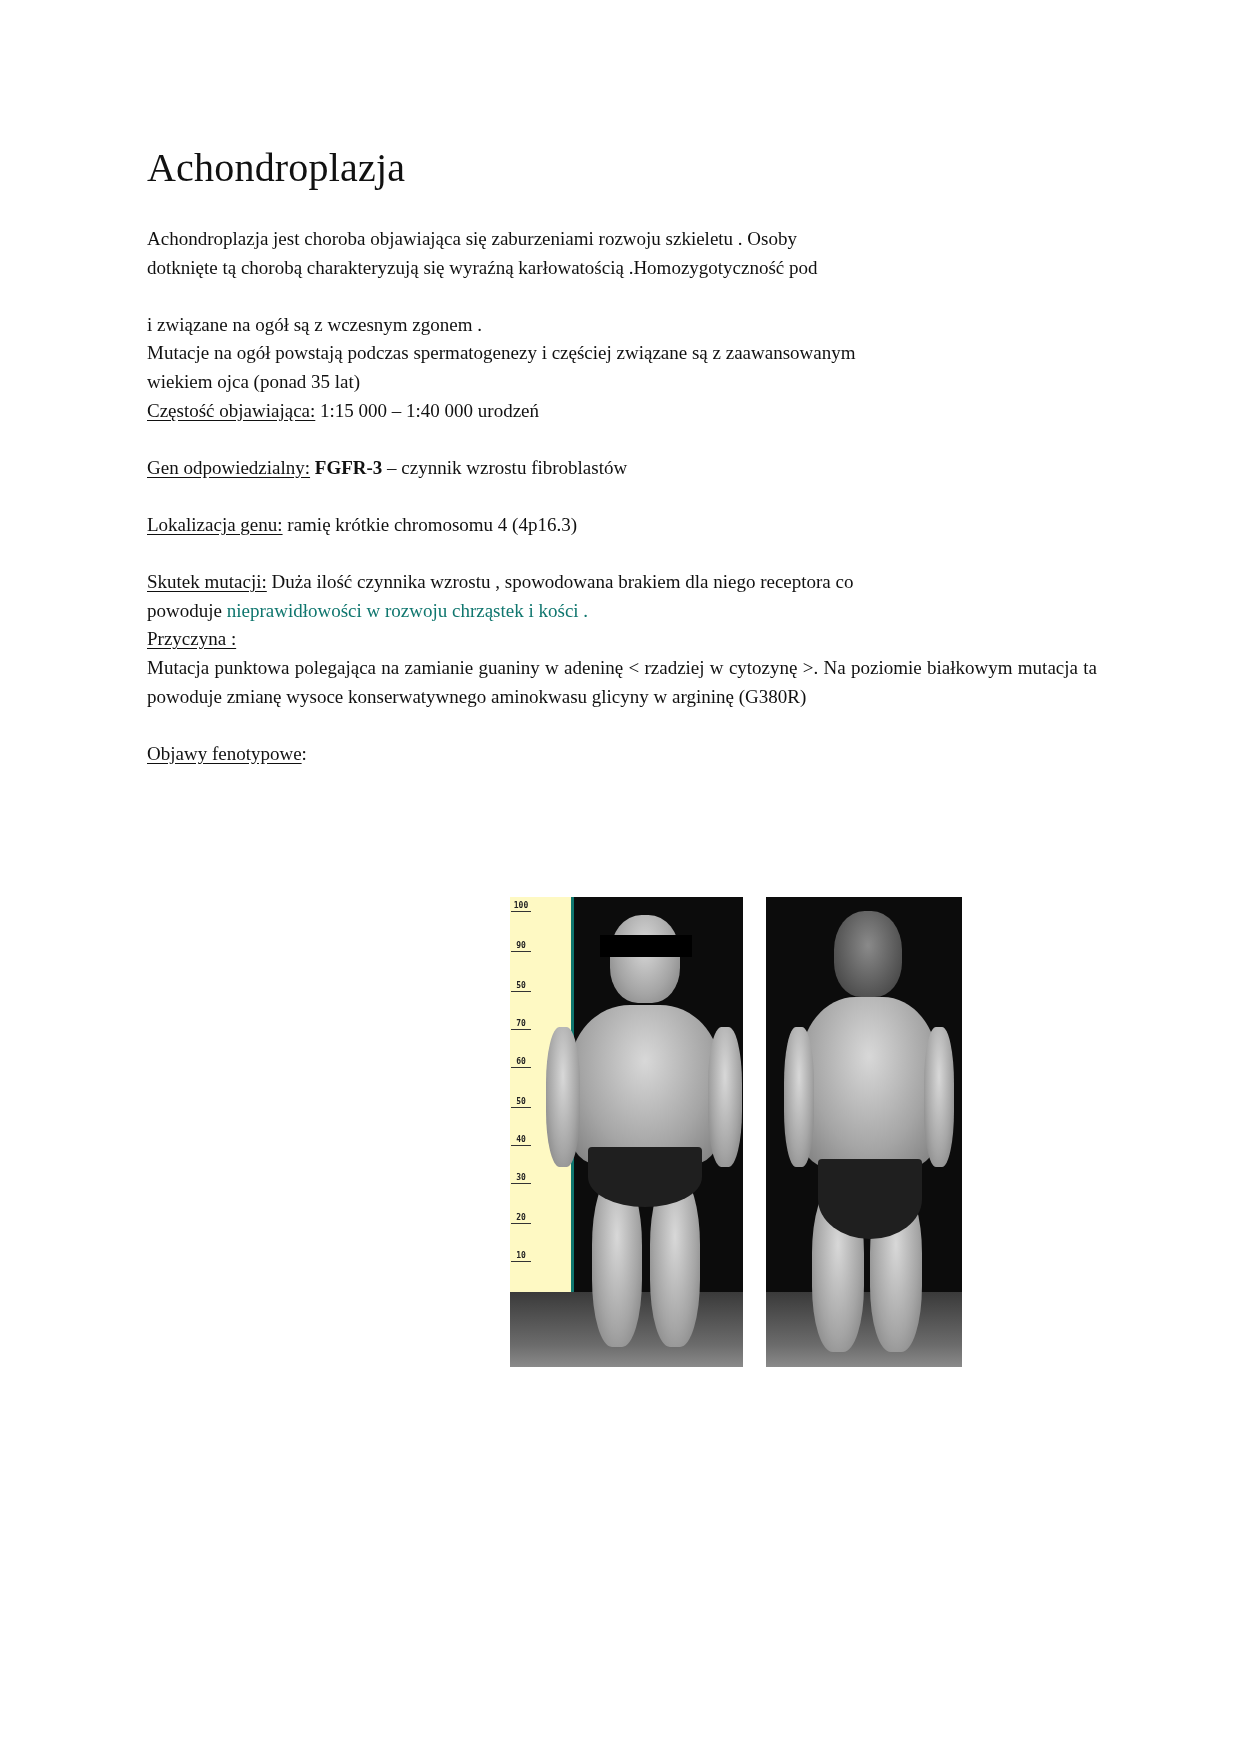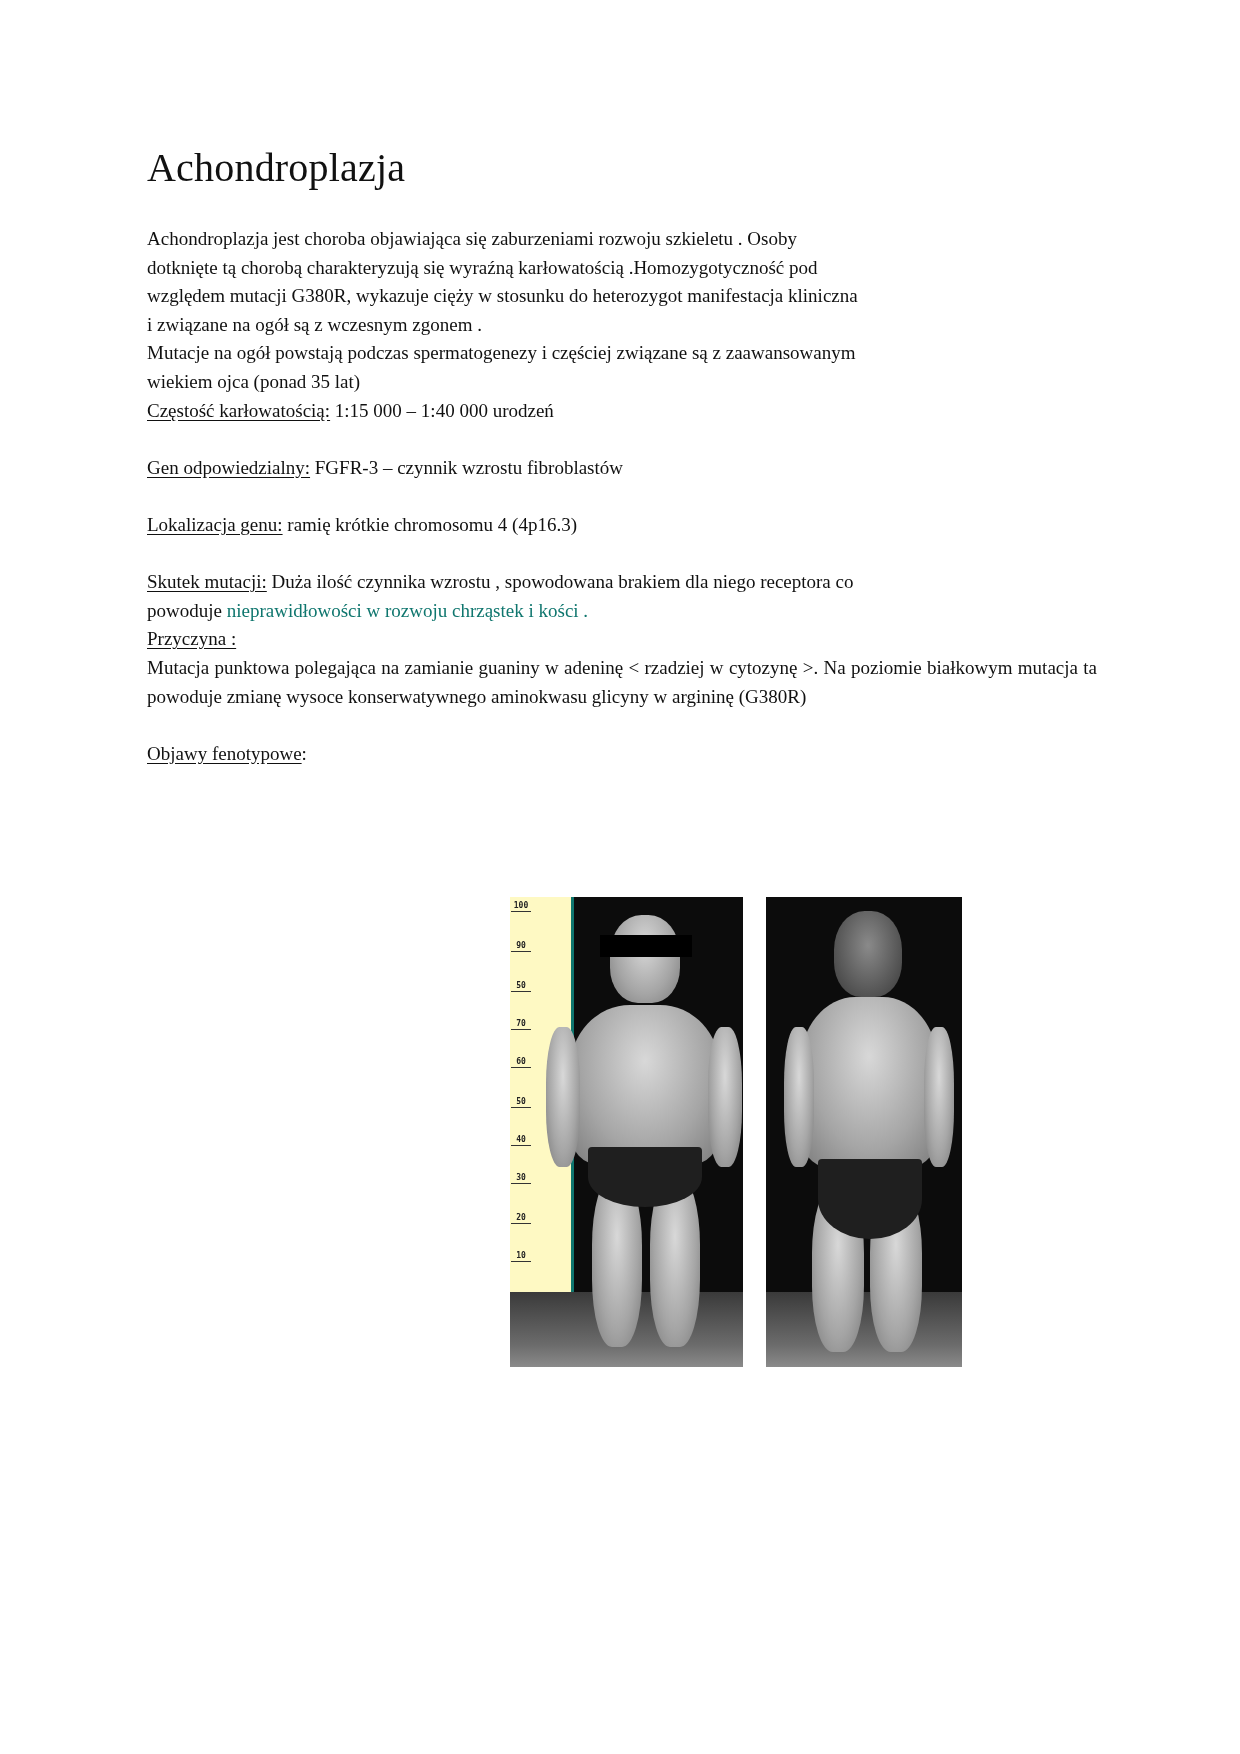--- a/index.html
+++ b/index.html
@@ -43,21 +43,21 @@
       margin: 0;
     }
     .gap {
       height: 28.6px;
     }
     .u {
       text-decoration: underline;
       text-underline-offset: 3px;
     }
     .b {
-      font-weight: normal;
+      font-weight: bold;
     }
     .gray {
       color: #0f766e;
     }
     .justify {
       text-align: justify;
       text-align-last: left;
     }
     
     .photo {
@@ -123,28 +123,28 @@
 <body>
 
 <div class="page">
 
   <h1 class="title">Achondroplazja</h1>
 
   <div class="body-text">
     <p>
       <span>Achondroplazja jest choroba objawiająca się zaburzeniami rozwoju szkieletu . Osoby</span><br>
       <span>dotknięte tą chorobą charakteryzują się wyraźną karłowatością .Homozygotyczność pod</span><br>
-      <span>względem mutacji G380R, wykazuje cięży w stosunku do heterozygot manifestacja kliniczna</span><br>
+      <br>
       <span>i związane na ogół są z wczesnym zgonem .</span><br>
       <span>Mutacje na ogół powstają podczas spermatogenezy i częściej związane są z zaawansowanym</span><br>
       <span>wiekiem ojca (ponad 35 lat)</span>
     </p>
 
     <p>
-      <span class="u">Częstość karłowatością:</span><span> 1:15 000 – 1:40 000 urodzeń</span>
+      <span class="u">Częstość objawiająca:</span><span> 1:15 000 – 1:40 000 urodzeń</span>
     </p>
     <div class="gap"></div>
 
     <p>
       <span class="u">Gen odpowiedzialny:</span> <span class="b">FGFR-3</span><span> – czynnik wzrostu fibroblastów</span>
     </p>
     <div class="gap"></div>
 
     <p>
       <span class="u">Lokalizacja genu:</span><span> ramię krótkie chromosomu 4 (4p16.3)</span>

